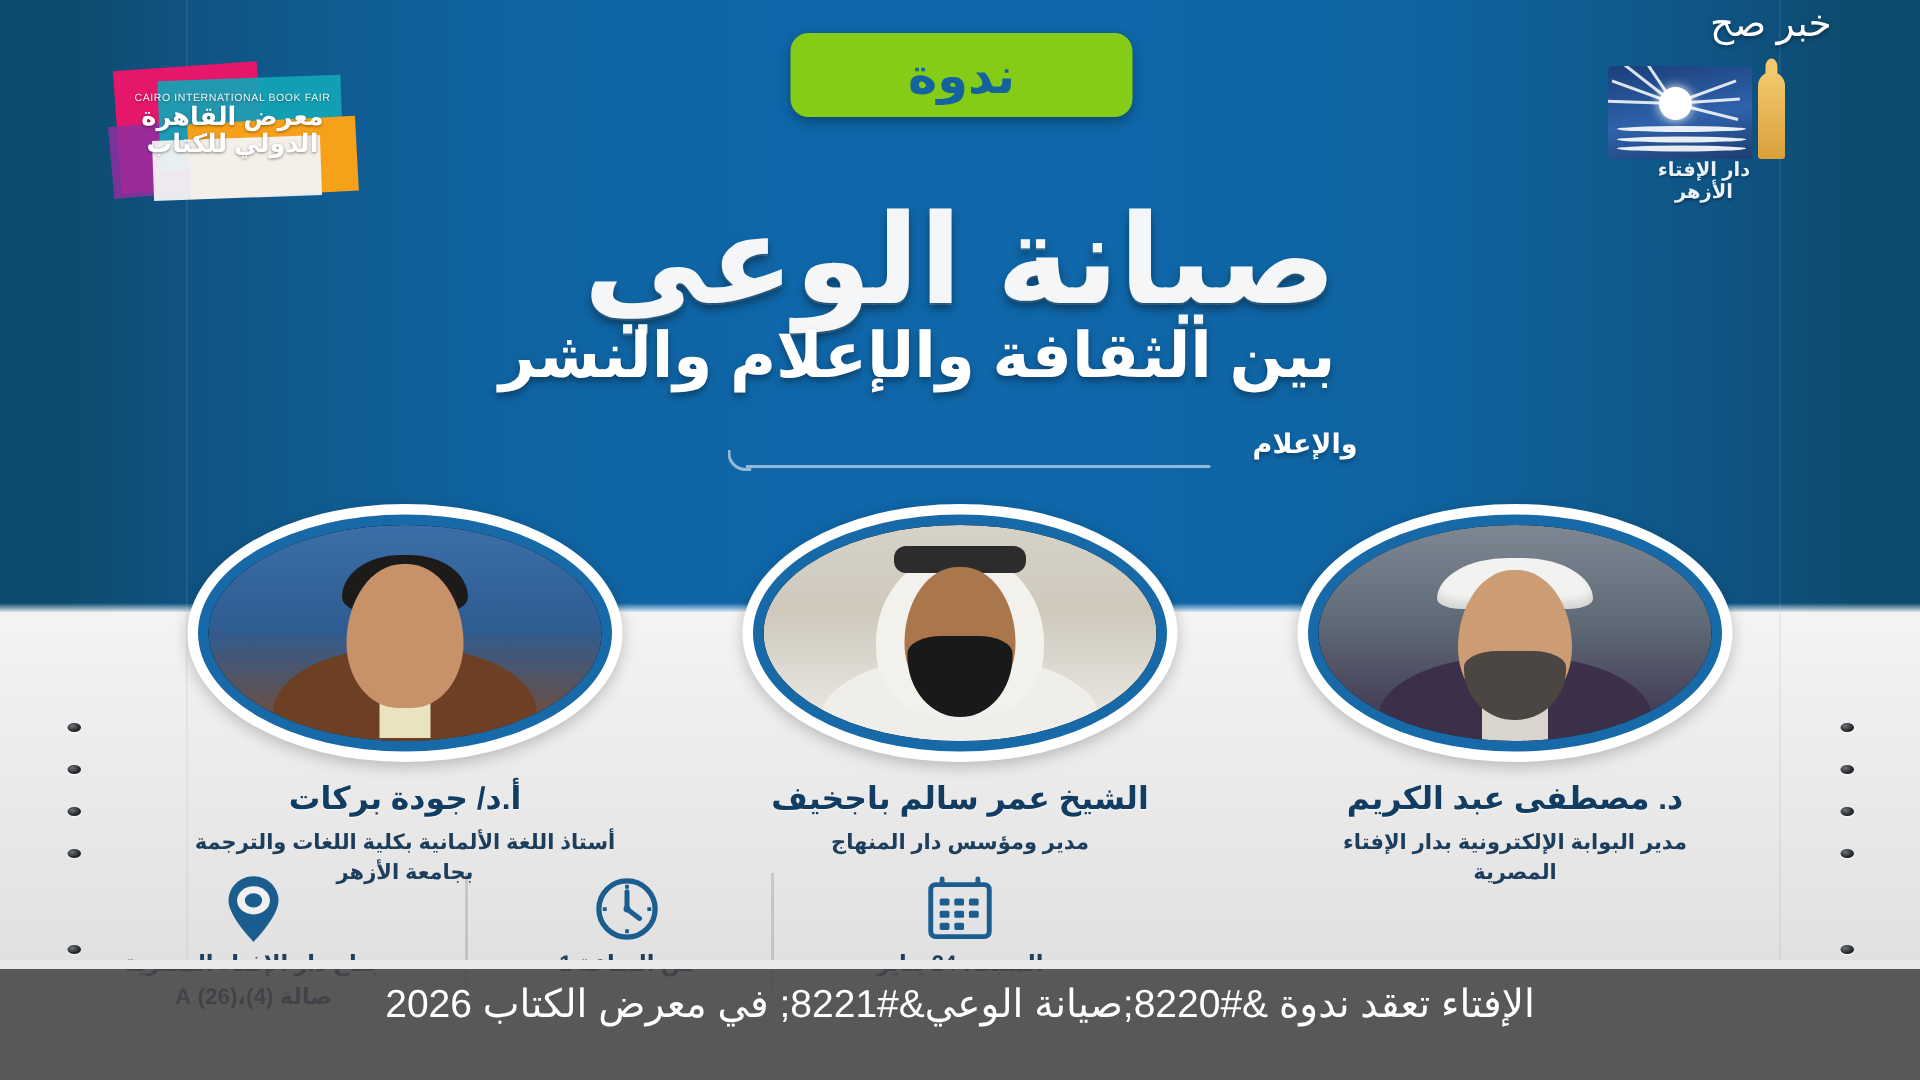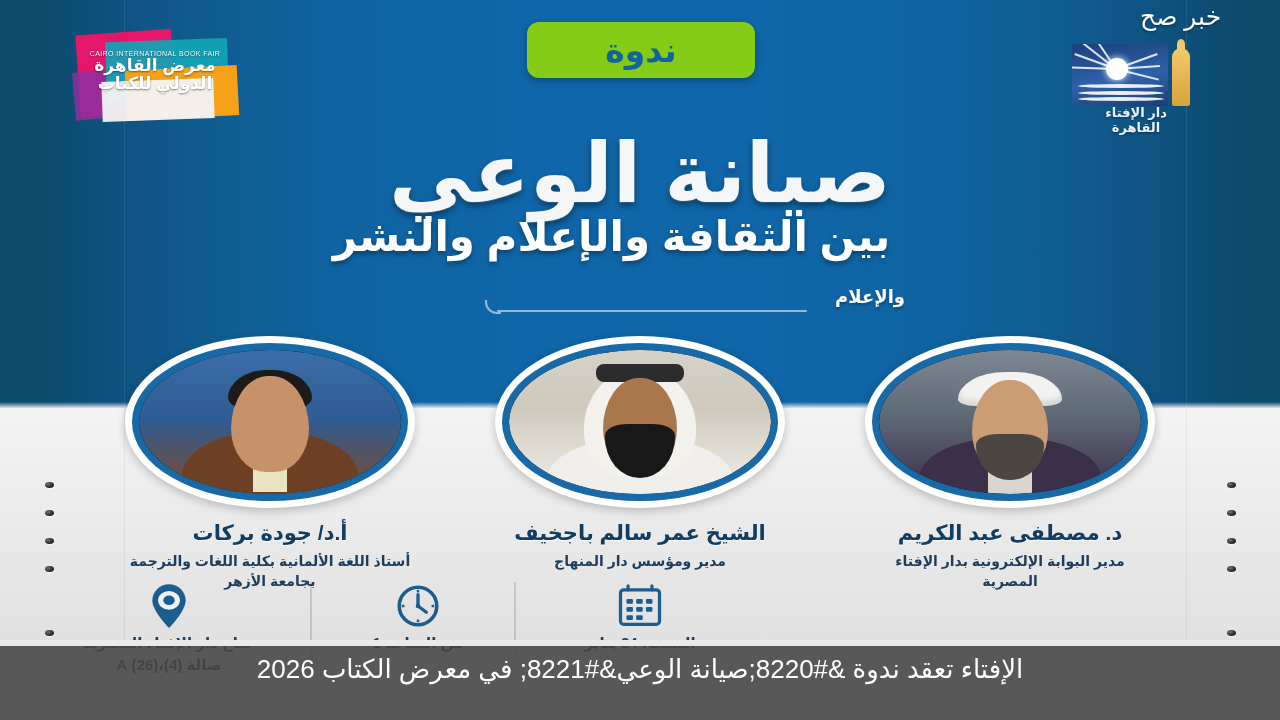--- a/index.html
+++ b/index.html
@@ -155,21 +155,21 @@
   .sp-name {
     margin-top:13px; color:#123d63; font-weight:bold; font-size:21px; line-height:1.15;
     text-shadow:0 1px 1px rgba(255,255,255,.8);
   }
   .sp-role {
     margin-top:6px; color:#1d3d5c; font-weight:bold; font-size:14px; line-height:1.45;
     padding:0 26px;
   }
 
   
-  .logo-fair { position:absolute; left:72px; top:24px; width:166px; height:96px;text-decoration:underline; }
+  .logo-fair { position:absolute; left:72px; top:36px; width:166px; height:96px;text-decoration:underline; }
   .lf-r { position:absolute; }
   .lf-pink   { left:6px;  top:8px;  width:96px;  height:82px; background:#e4176b; transform:rotate(-4deg); }
   .lf-orange { left:54px; top:44px; width:112px; height:50px; background:#f7a019; transform:rotate(-3deg); }
   .lf-teal   { left:34px; top:16px; width:122px; height:60px; background:#12a5b6; opacity:.92; transform:rotate(-2deg); }
   .lf-purple { left:2px;  top:46px; width:64px;  height:48px; background:#8d2fa0; opacity:.85; transform:rotate(-5deg); }
   .lf-white  { left:30px; top:56px; width:112px; height:40px; background:#f3f3f3; opacity:.95; transform:rotate(-2deg); }
   .lf-txt {
     position:absolute; left:0; top:26px; width:166px; text-align:center;
     color:#fff; font-weight:bold; font-size:17px; line-height:1.05;
     text-shadow:0 1px 2px rgba(0,0,0,.45);
@@ -261,21 +261,21 @@
       <div class="li-ray" style="transform:rotate(-20deg);"></div>
       <div class="li-ray" style="transform:rotate(-4deg);"></div>
       <div class="li-ray" style="transform:rotate(14deg);"></div>
       <div class="li-wave" style="bottom:18px;"></div>
       <div class="li-wave" style="bottom:11px;"></div>
       <div class="li-wave"></div>
     </div>
     <div class="li-min"></div>
     <div class="li-txt">
       <span>دار الإفتاء</span>
-      <span style="display:block;">القاهرة</span>
+      <span style="display:block;">الأزهر</span>
     </div>
   </div>
 
   <div class="watermark">خبر صح</div>
 
   <div class="badge">
     <span>ندوة</span>
   </div>
 
   <div class="title-main">صيانة الوعي</div>

